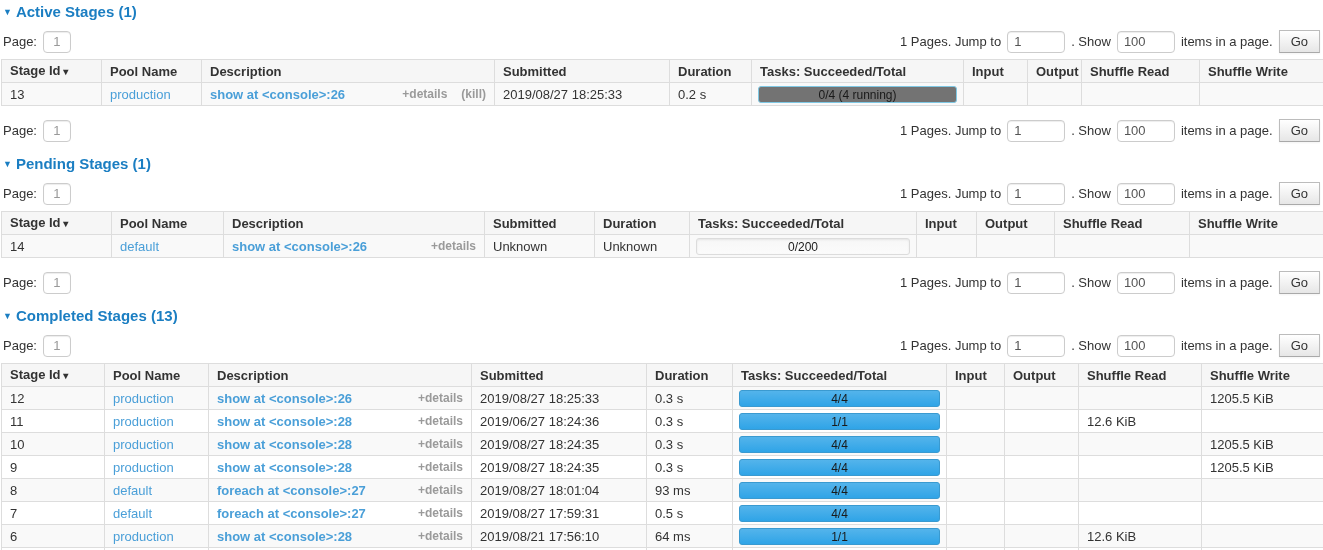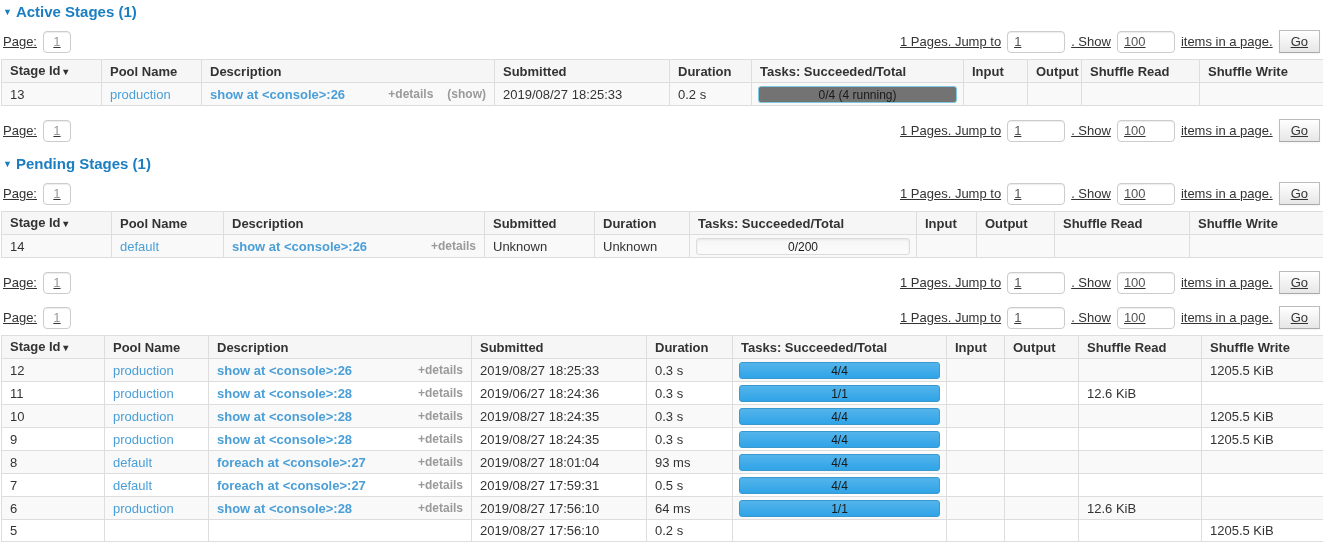--- a/index.html
+++ b/index.html
@@ -28,21 +28,20 @@
     vertical-align: 2px;
     margin-right: 4px;
   }
 
   
   .pager {
     display: flex;
     justify-content: space-between;
     align-items: center;
     margin: 10px 2px 6px 2px;
-    text-decoration: underline;
   }
   .pager.bottom { margin: 13px 2px 12px 2px; }
   .pager-left, .pager-right { display: flex; align-items: center; }
   .pager-left > * { margin-right: 6px; }
   .pager-right > * { margin-left: 6px; }
   .pg-input {
     height: 22px;
     border: 1px solid #ccc;
     border-radius: 4px;
     padding: 1px 6px;
@@ -167,21 +166,21 @@
             <th>Shuffle Write</th>
           </tr>
         </thead>
         <tbody>
           <tr>
             <td>13</td>
             <td><a>production</a></td>
             <td>
               <div class="desc-wrap">
                 <a>show at &lt;console&gt;:26</a>
-                <span><span class="muted-link">+details</span><span class="muted-link kill">(show)</span></span>
+                <span><span class="muted-link">+details</span><span class="muted-link kill">(kill)</span></span>
               </div>
             </td>
             <td>2019/08/27 18:25:33</td>
             <td>0.2 s</td>
             <td class="tasks-cell">
               <div class="bar running">0/4 (4 running)</div>
             </td>
             <td></td>
             <td></td>
             <td></td>
@@ -282,20 +281,23 @@
     <input class="pg-input jump" value="1" style="">
     <span>. Show</span>
     <input class="pg-input show" value="100" style="">
     <span>items in a page.</span>
     <button class="go-btn">Go</button>
   </div>
 </div>
   </section>
 
   <section>
+    <h4 class="section-title">
+      <span class="tri">▼</span><span>Completed Stages (13)</span>
+    </h4>
     <div class="pager top">
   <div class="pager-left">
     <span class="pg-label">Page:</span>
     <input class="pg-input page-num" value="1" style="">
   </div>
   <div class="pager-right">
     <span>1 Pages. Jump to</span>
     <input class="pg-input jump" value="1" style="">
     <span>. Show</span>
     <input class="pg-input show" value="100" style="">
@@ -447,21 +449,21 @@
           </tr>
           <tr>
             <td>6</td>
             <td><a>production</a></td>
             <td>
               <div class="desc-wrap">
                 <a>show at &lt;console&gt;:28</a>
                 <span><span class="muted-link">+details</span></span>
               </div>
             </td>
-            <td>2019/08/27 17:56:10</td>
+            <td>2019/08/21 17:56:10</td>
             <td>64 ms</td>
             <td class="tasks-cell">
               <div class="bar done">1/1</div>
             </td>
             <td></td>
             <td></td>
             <td>12.6 KiB</td>
             <td></td>
           </tr>
           <tr>

